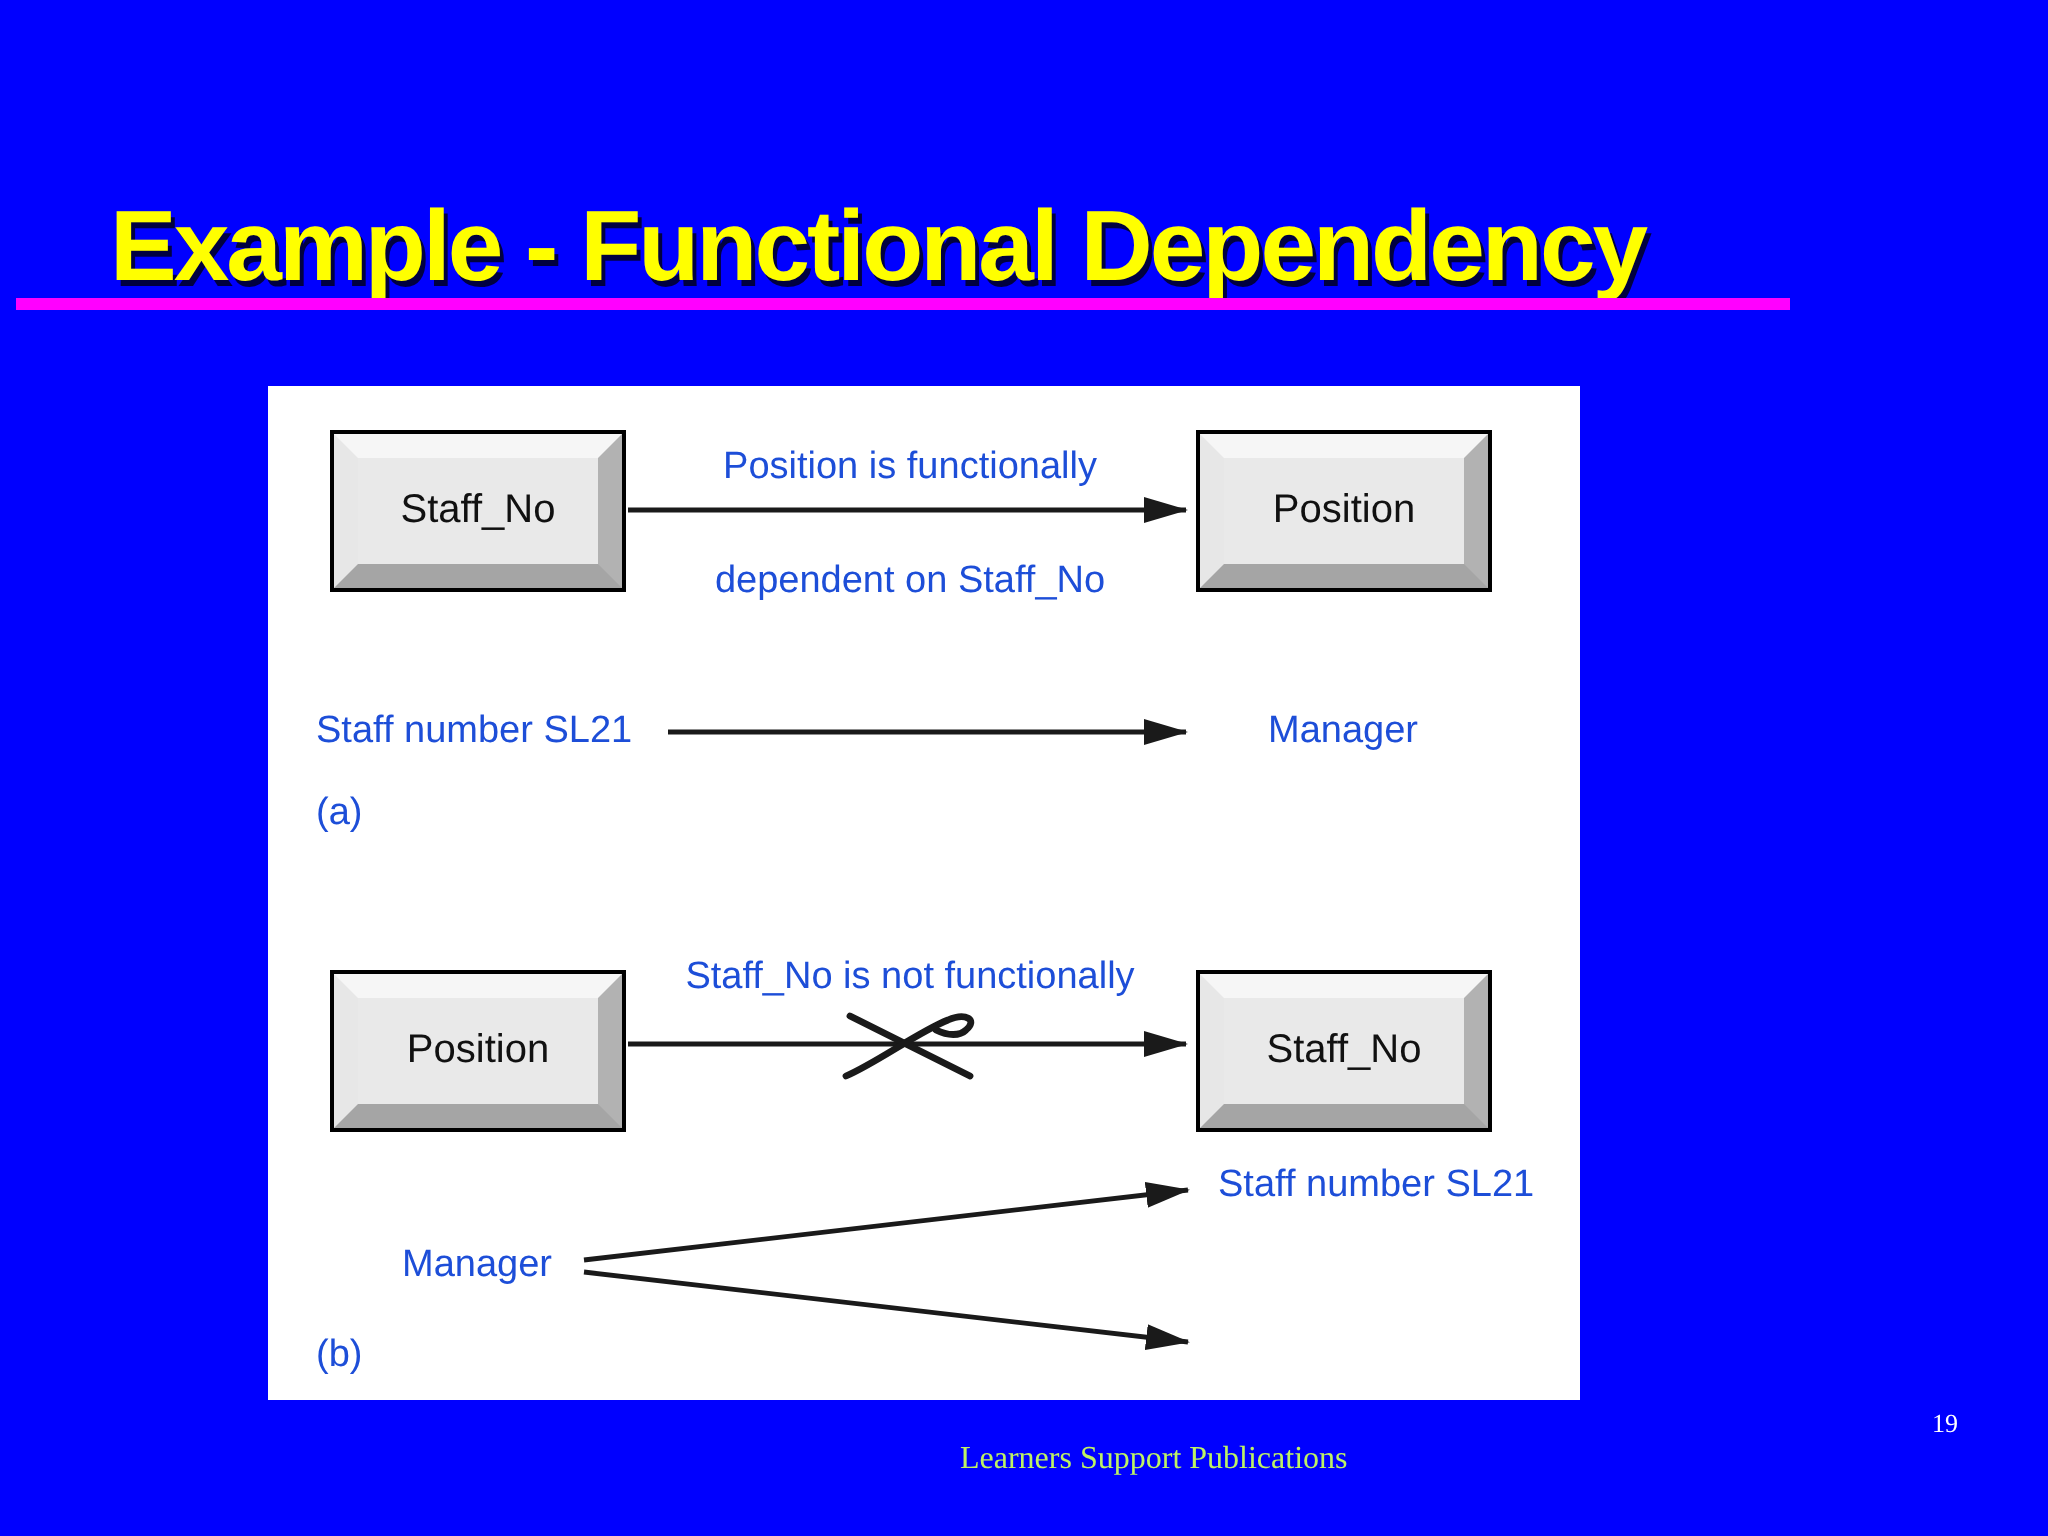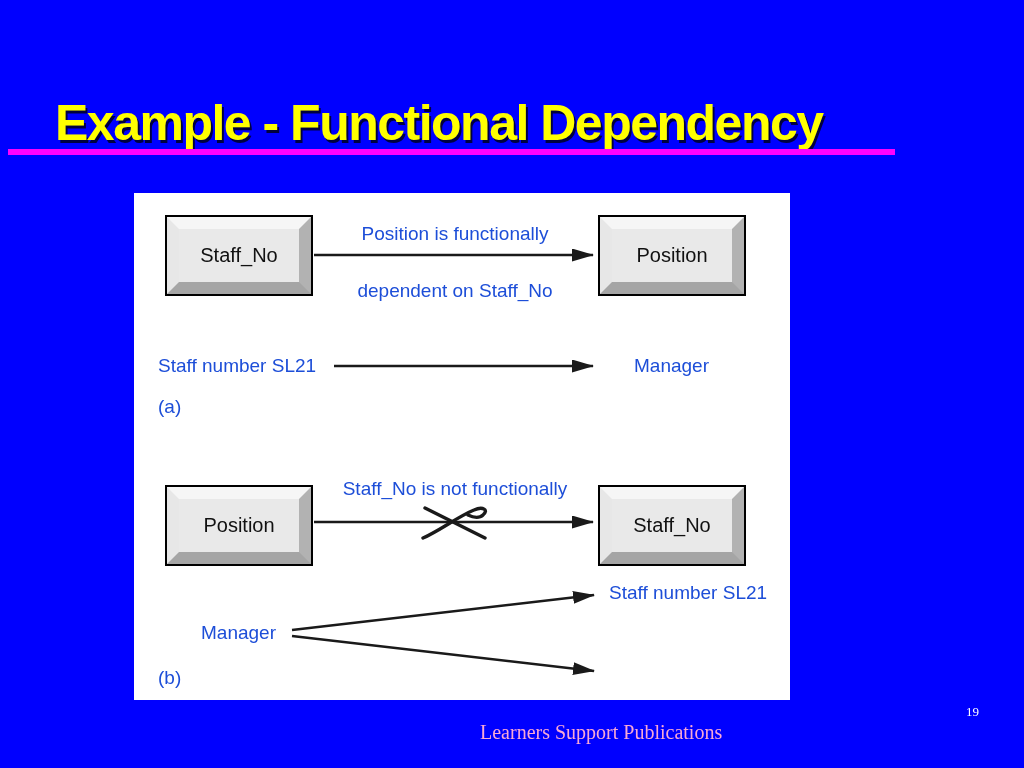--- a/index.html
+++ b/index.html
@@ -36,21 +36,21 @@
     font-size:20px; color:#111; white-space:nowrap;
   }
   .lbl {
     position:absolute; font-size:19px; color:#1d4ed8; white-space:nowrap;
     line-height:22px;
   }
   .lbl.centered { transform:translateX(-50%); }
   .arrow-layer { position:absolute; left:0; top:0; width:656px; height:507px; }
   .footer-text {
     position:absolute; top:721px;
-    font-family:"Liberation Serif", serif; font-size:20px; color:#f9a8d4;
+    font-family:"Liberation Serif", serif; font-size:16px; color:#bef264;
     white-space:nowrap;
   }
   .page-number {
     position:absolute; left:966px; top:704px;
     font-family:"Liberation Serif", serif; font-size:13px; color:#ffffff;
   }
 </style>
 </head>
 <body>
 

